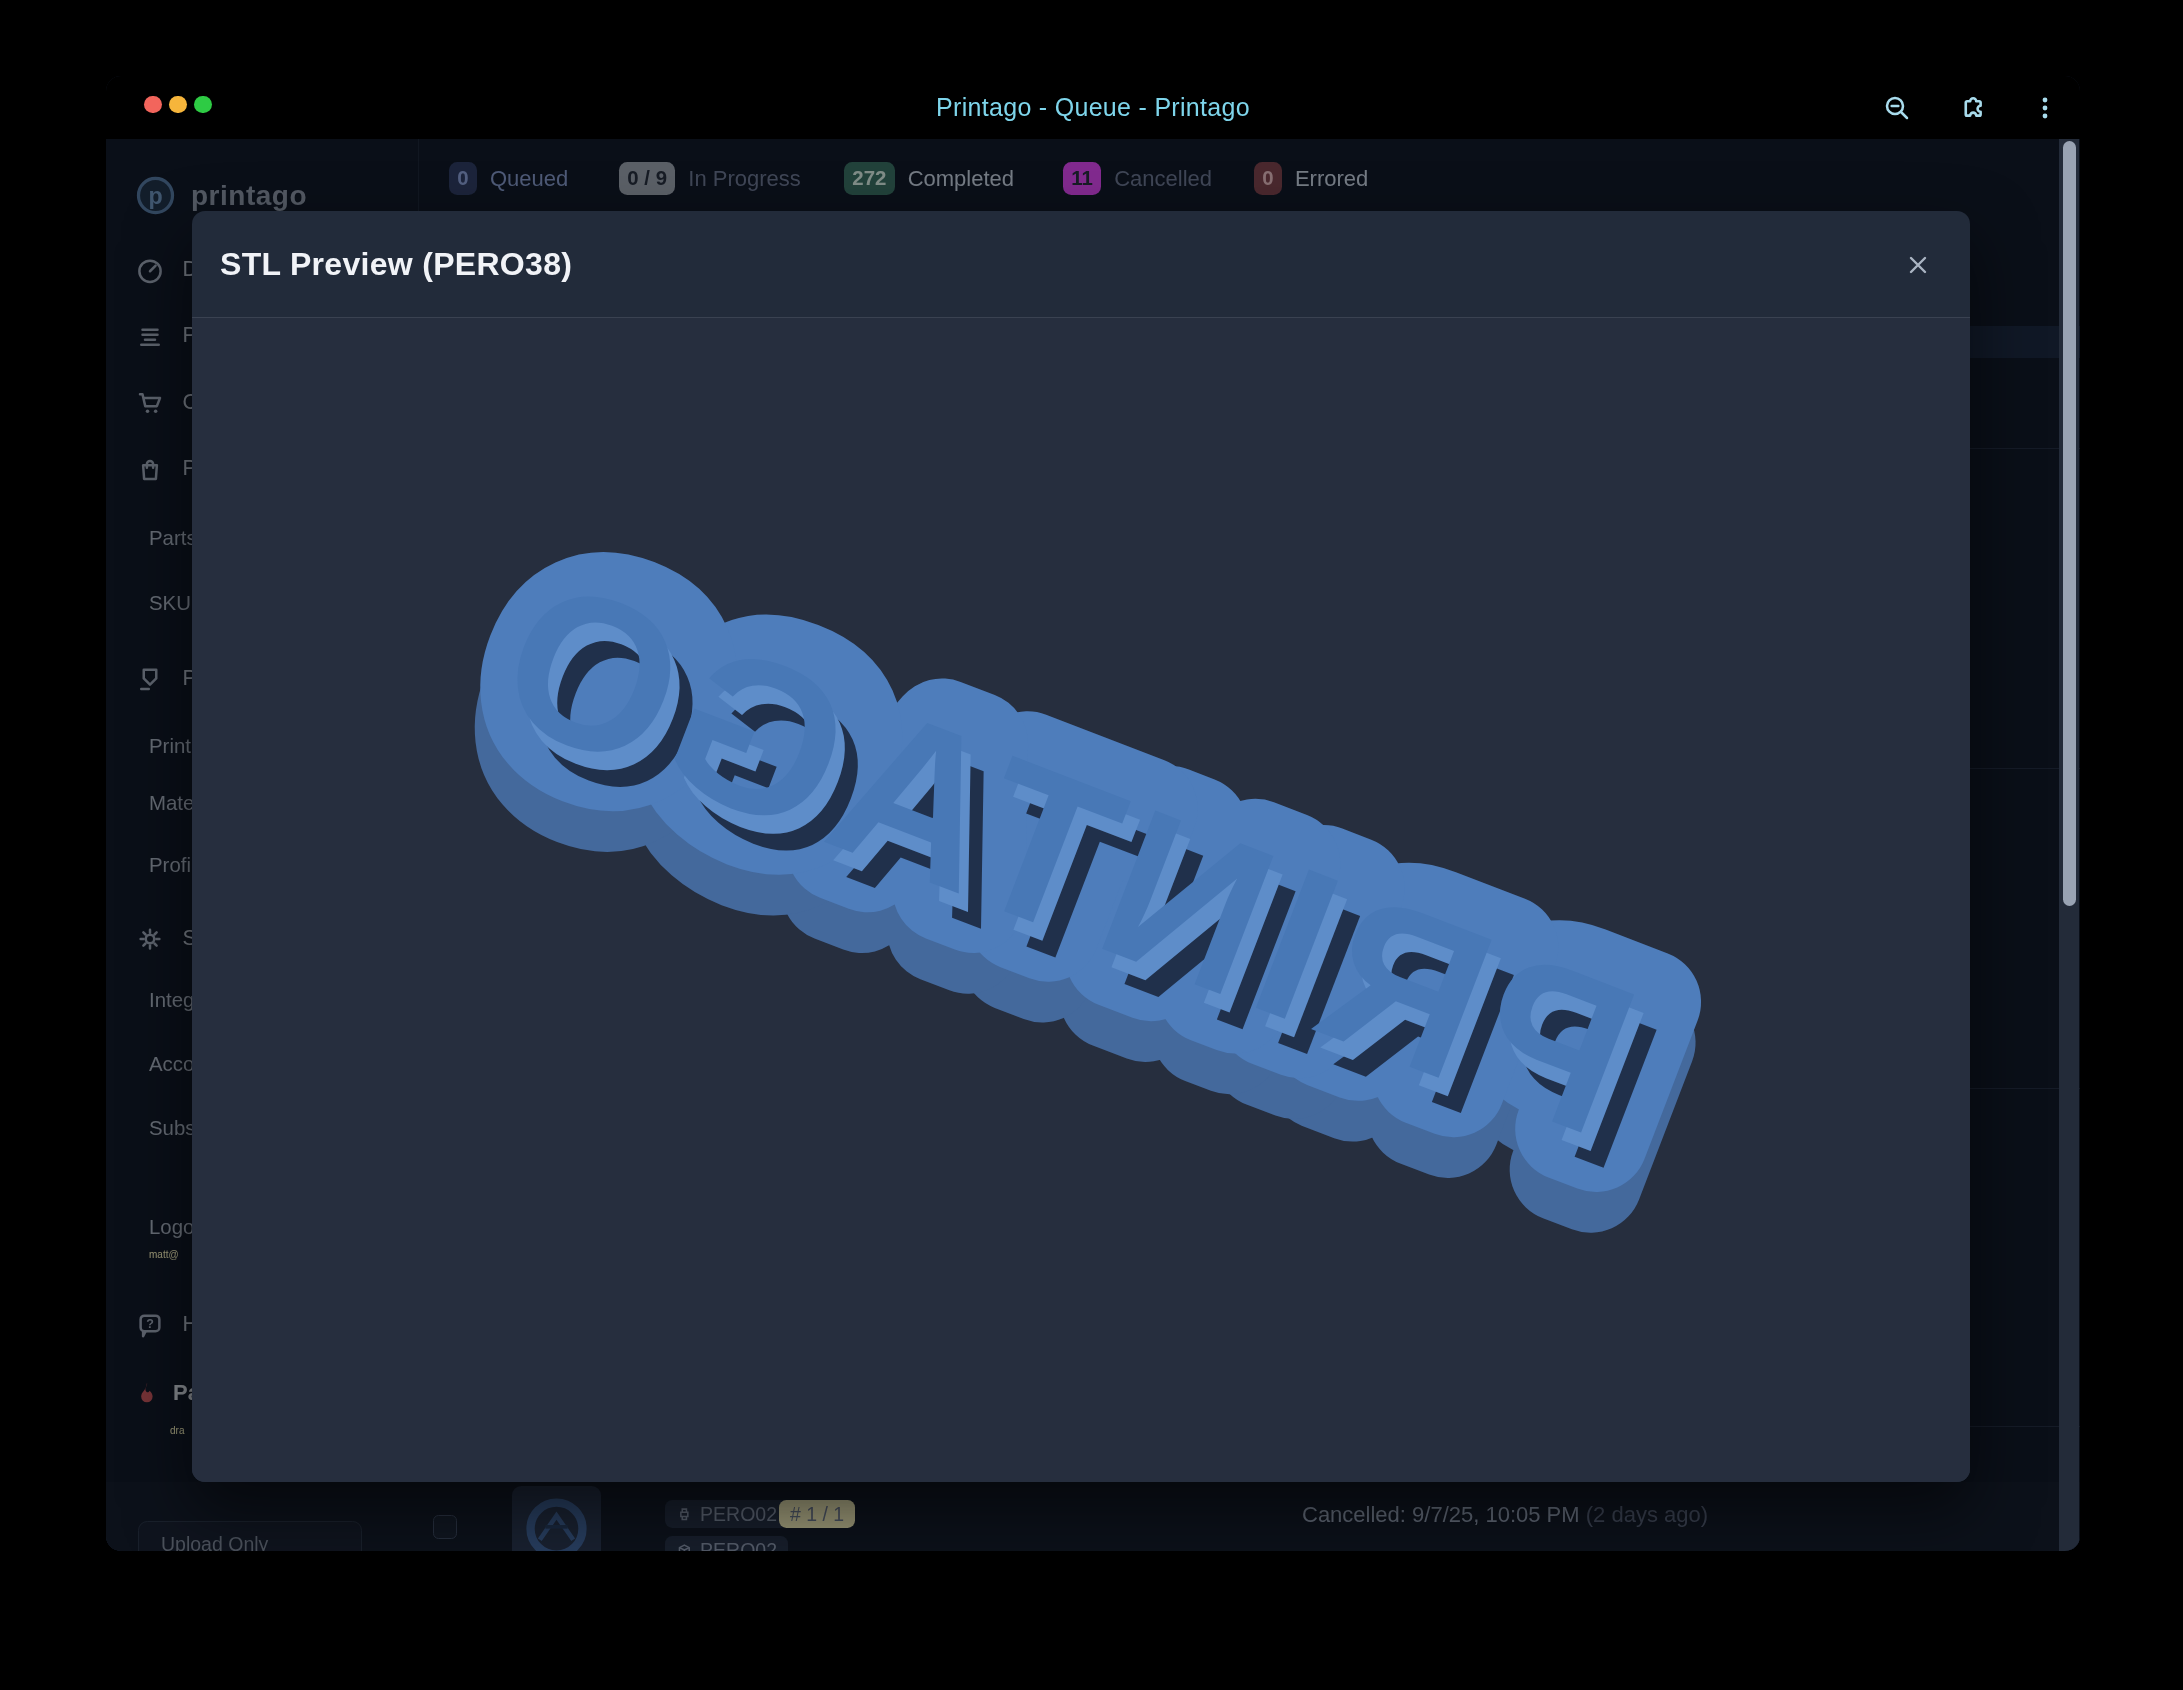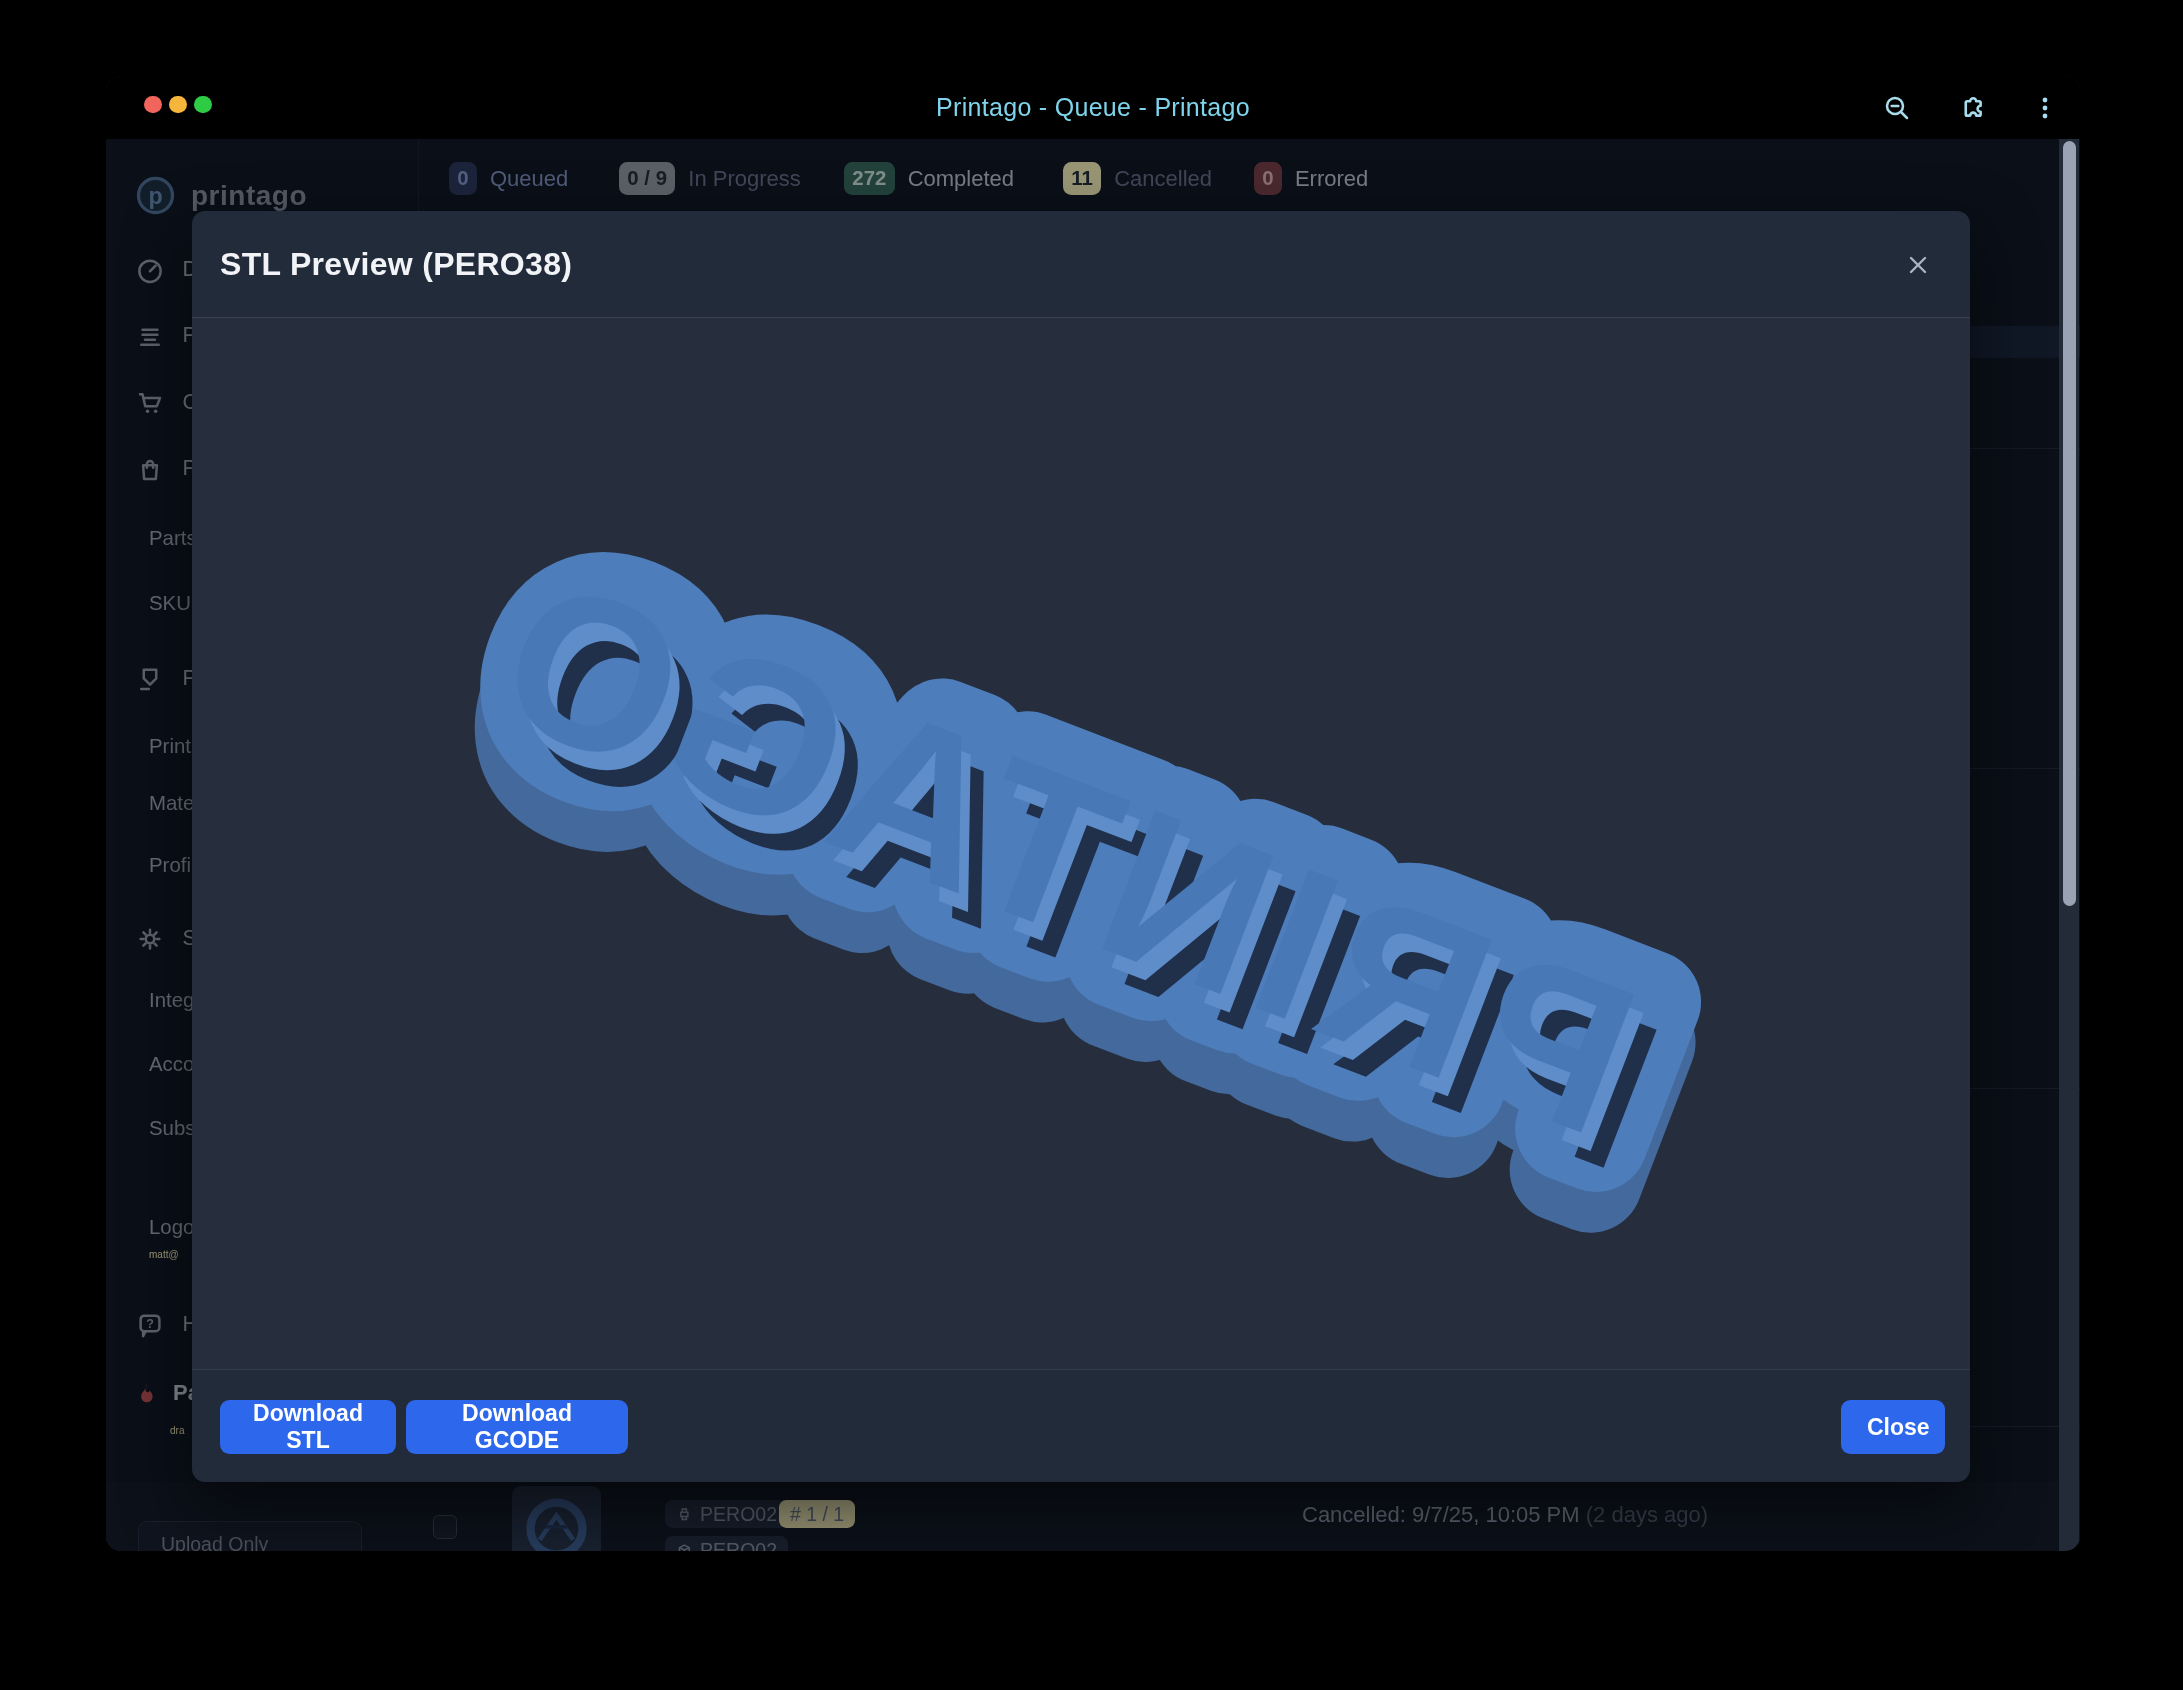--- a/index.html
+++ b/index.html
@@ -72,21 +72,21 @@
     </div>
     <div class="stat" style="left:513px">
       <span class="stat-badge" style="background:#98a0ac;color:#27303f">0 / 9</span>
       <span class="stat-label" style="color:#6a7590">In Progress</span>
     </div>
     <div class="stat" style="left:738px">
       <span class="stat-badge" style="background:#3a6f63;color:#d5ece3">272</span>
       <span class="stat-label" style="color:#c2cddc">Completed</span>
     </div>
     <div class="stat" style="left:957px">
-      <span class="stat-badge" style="background:#fef9c3;color:#27303f">11</span>
+      <span class="stat-badge" style="background:#d946ef;color:#27303f">11</span>
       <span class="stat-label" style="color:#6a7590">Cancelled</span>
     </div>
     <div class="stat" style="left:1148px">
       <span class="stat-badge" style="background:#7c434d;color:#e3b9bf">0</span>
       <span class="stat-label" style="color:#c2cddc">Errored</span>
     </div>
 
     <div class="logo-row">
       <svg width="43" height="43" viewBox="0 0 24 24">
         <circle cx="12" cy="12" r="9.5" fill="#203248" stroke="#54779f" stroke-width="1.8"></circle>
@@ -270,25 +270,20 @@
 
           <g transform="translate(959,579)">
               <g transform="translate(-16,-8) rotate(21) scale(-1,1)">
             <text x="0" y="88" fill="#4878b6">PRINTAGO</text>
           </g>
             </g>
         </g>
       </svg>
     </div>
 
-    <div class="modal-footer">
-      <button class="btn btn-stl">Download STL</button>
-      <button class="btn btn-gcode">Download GCODE</button>
-      <button class="btn btn-close">Close</button>
-    </div>
   </div>
 
   <div class="titlebar">
     <span class="traffic" style="left:38px;background:#f2655c"></span>
     <span class="traffic" style="left:63px;background:#f6b53b"></span>
     <span class="traffic" style="left:88px;background:#2ecb44"></span>
     <div class="tb-title">Printago - Queue - Printago</div>
     <div class="tb-icon" style="left:1771px">
       <svg width="32" height="32" viewBox="0 0 24 24" fill="none" stroke="currentColor" stroke-width="1.9" stroke-linecap="round">
         <circle cx="10.5" cy="10.5" r="6"></circle>

